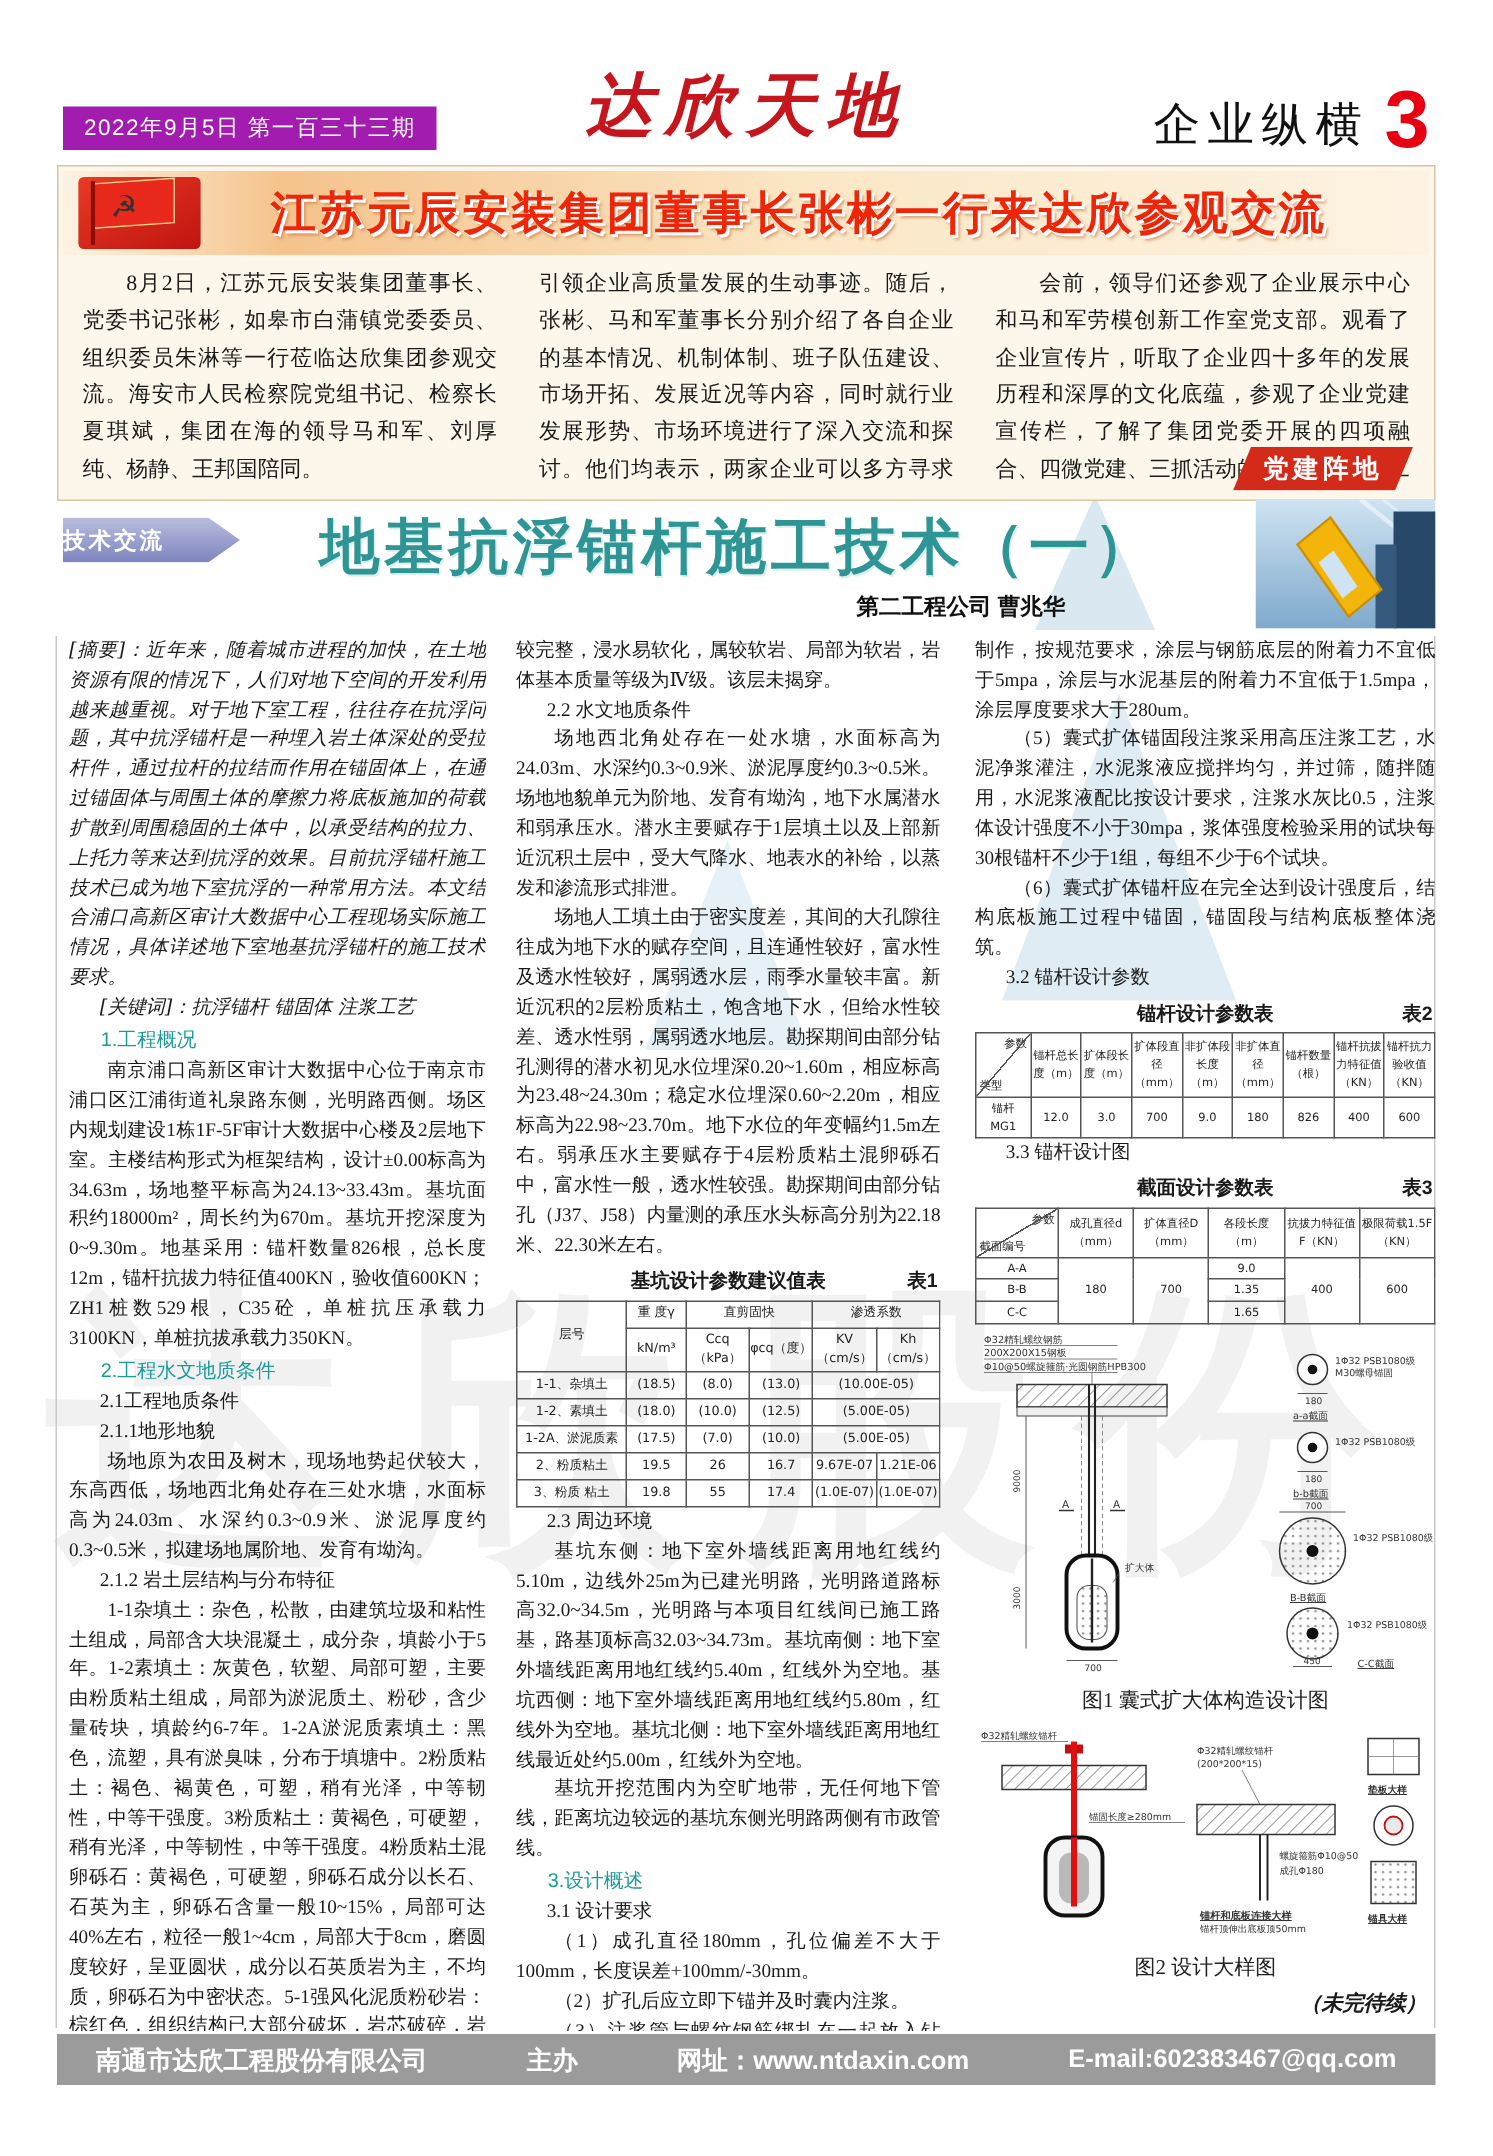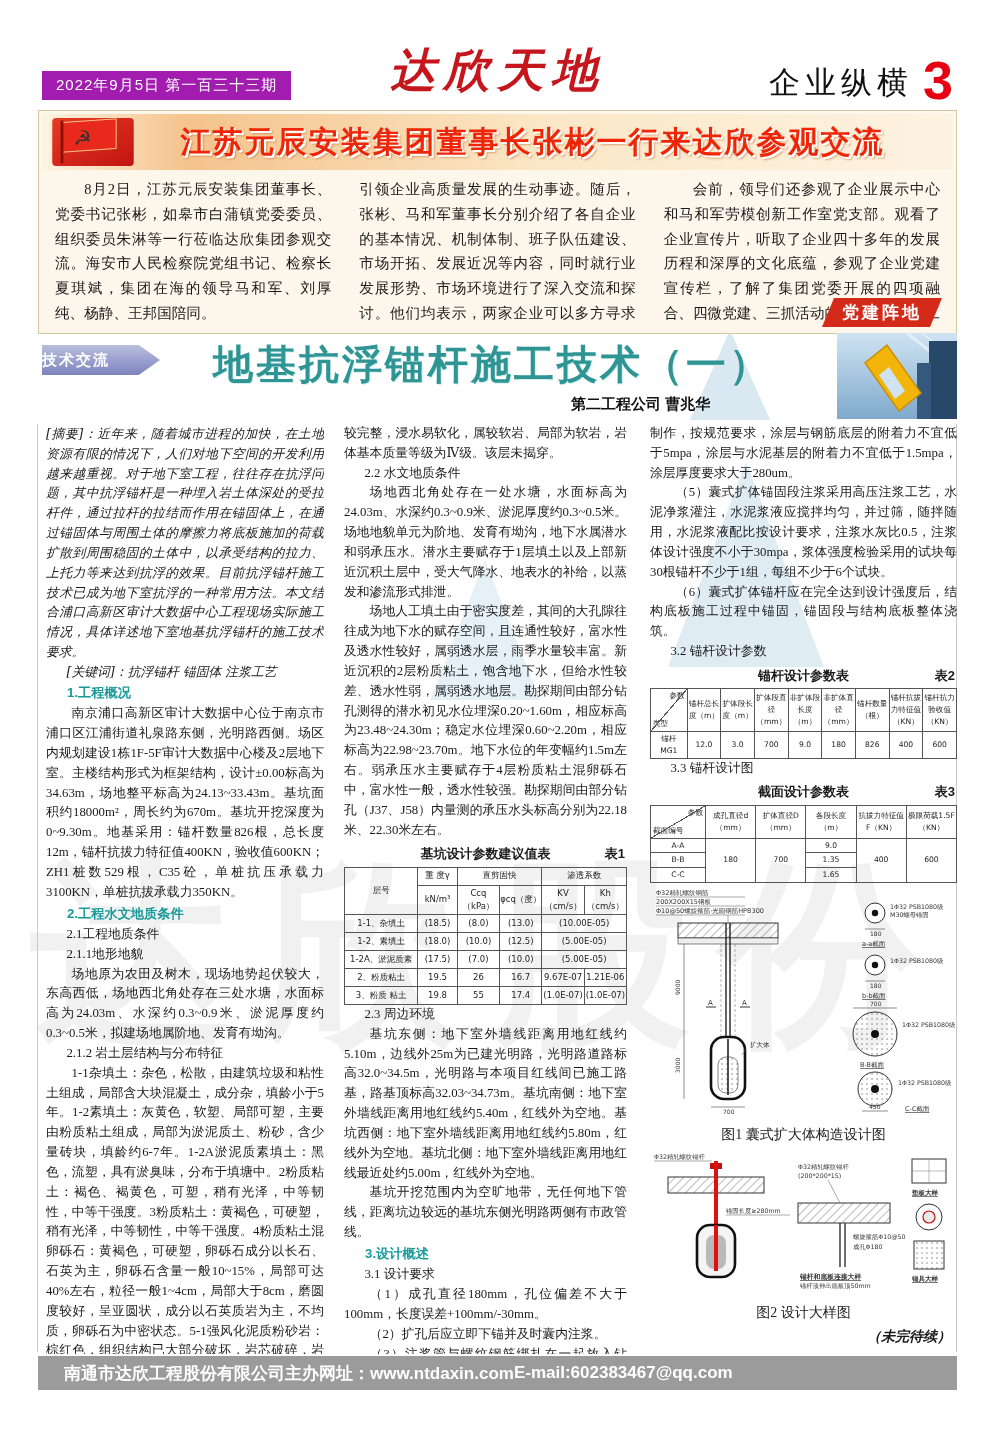--- a/index.html
+++ b/index.html
@@ -58,21 +58,21 @@
   .rule{position:absolute;top:424px;height:928px;width:1px;background:#c9c9c9;z-index:1;}
   .rule-l{left:37px;} .rule-r{left:956px;}
   .tcol{position:absolute;top:424px;height:930px;overflow:hidden;z-index:2;
         font-size:12.8px;line-height:1.55;text-align:justify;}
   .colA{left:46px;width:278px;}
   .colB{left:344px;width:283px;}
   .colC{left:650px;width:307px;}
   .blk{margin:0;}
   .blk-p{text-indent:2em;}
   .blk-pc{text-indent:0;}
-  .blk-h{color:#1a9a9a;font-weight:bold;text-indent:1.6em;
+  .blk-h{color:#1a9a9a;font-weight:normal;text-indent:1.6em;
          font-family:"Liberation Sans","DejaVu Sans",sans-serif;font-size:13.2px;margin:1px 0;}
   .blk-sub{text-indent:1.6em;}
   .blk-abs{font-style:italic;font-family:"DejaVu Serif",serif;}
   .blk-kw{font-style:italic;text-indent:1.6em;font-family:"DejaVu Serif",serif;}
   
   .tcap{position:relative;text-align:center;font-family:"Liberation Sans","DejaVu Sans",sans-serif;
         font-weight:bold;font-size:13px;margin:4px 0 2px 0;}
   .tcap-tag{position:absolute;right:2px;top:0;}
   table{border-collapse:collapse;width:100%;table-layout:fixed;
         font-family:"DejaVu Sans",sans-serif;color:#222;}
@@ -84,21 +84,21 @@
   .diag::after{content:"";position:absolute;inset:0;
      background:linear-gradient(to bottom right,transparent calc(50% - 0.5px),#555 calc(50% - 0.5px),#555 calc(50% + 0.5px),transparent calc(50% + 0.5px));}
   .diag .dt{position:absolute;top:1px;right:2px;} .diag .db{position:absolute;bottom:1px;left:2px;}
   
   .fig{margin-top:4px;}
   .figcap{text-align:center;font-size:14px;margin:2px 0 2px 0;color:#222;}
   .note-tbc{text-align:right;font-style:italic;font-weight:bold;font-size:14px;padding-right:6px;margin-top:2px;}
   svg text{font-family:"DejaVu Sans",sans-serif;fill:#333;}
   
   .footer{position:absolute;left:38px;right:38px;top:1356px;height:34px;background:#9b9b9c;z-index:2;
-          color:#fff;display:flex;align-items:center;justify-content:flex-start;padding:0 26px;
+          color:#fff;display:flex;align-items:center;justify-content:space-between;padding:0 26px;
           font-family:"Liberation Sans","DejaVu Sans",sans-serif;font-size:17px;font-weight:bold;}
 </style>
 </head>
 <body>
 
 <div class="wm-text">达欣股份</div>
 <div class="wm-tri wm-tri1"></div>
 <div class="wm-tri wm-tri2"></div>
 <div class="wm-tri wm-tri3"></div>
 

